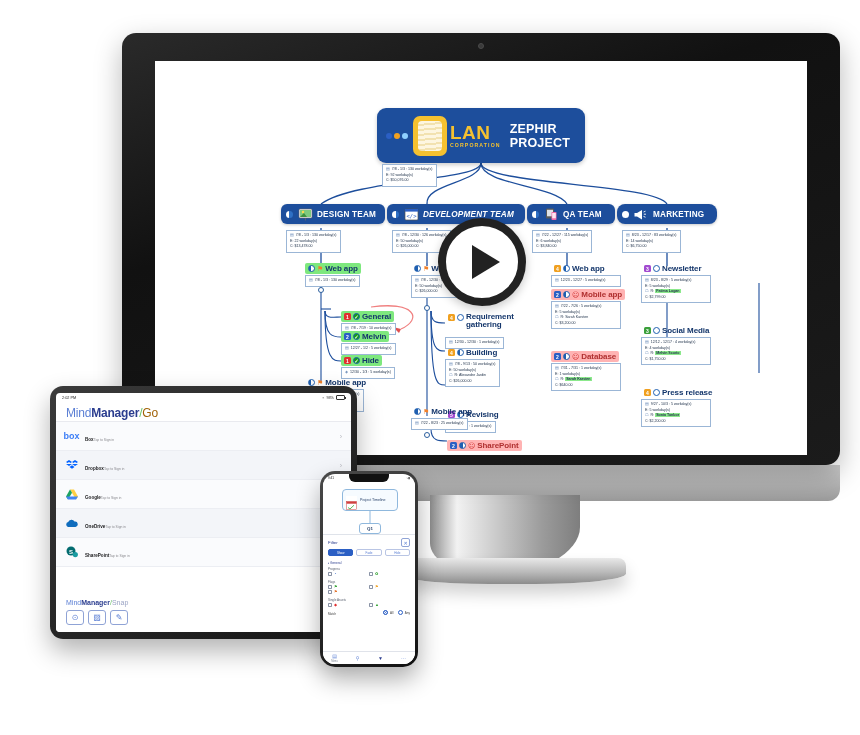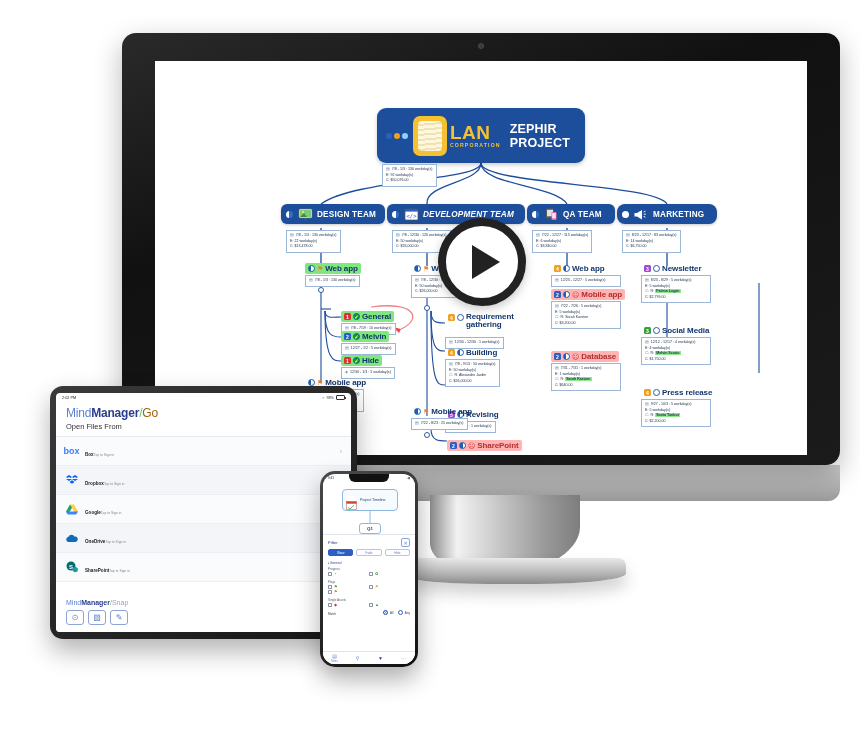--- a/index.html
+++ b/index.html
@@ -632,21 +632,20 @@
         <span class="right">
           <span>⌁</span>
           <span>93%</span>
           <span class="tb-batt"></span>
         </span>
       </div>
 
       <div class="tb-brand">
         <span class="b1">Mind</span><span class="b2">Manager</span><span class="slash">/</span><span class="go">Go</span>
       </div>
-      <div class="tb-sub">Open Files From</div>
 
       <div class="tb-list">
         <div class="tb-item">
           <span class="tb-ico" style="color:#3b7df6">box</span>
           <span class="tb-txt"><span class="n">Box</span><span class="s">Tap to Sign in</span></span>
           <span class="tb-chev">›</span>
         </div>
         <div class="tb-item">
           <span class="tb-ico">
             <svg width="12" height="12" viewBox="0 0 12 12">

